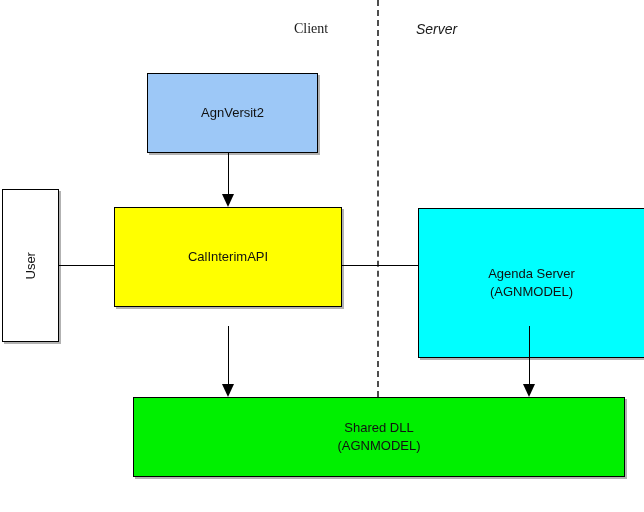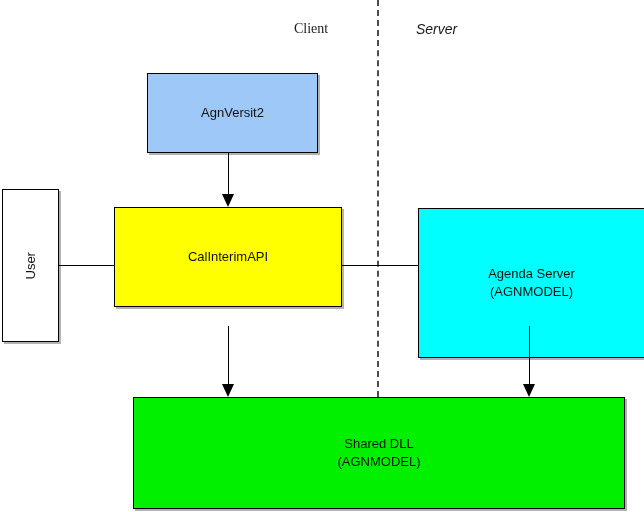--- a/index.html
+++ b/index.html
@@ -67,21 +67,21 @@
     width: 228px; height: 100px;
     background: #FFFF00;
   }
   #box-agendaserver {
     left: 418px; top: 208px;
     width: 227px; height: 150px;
     background: #00FFFF;
   }
   #box-shareddll {
     left: 133px; top: 397px;
-    width: 492px; height: 112px;
+    width: 492px; height: 80px;
     background: #00F000;
   }
   #box-user {
     left: 2px; top: 189px;
     width: 57px; height: 153px;
     background: #ffffff;
   }
   #box-user .label {
     transform: rotate(-90deg);
     white-space: nowrap;

